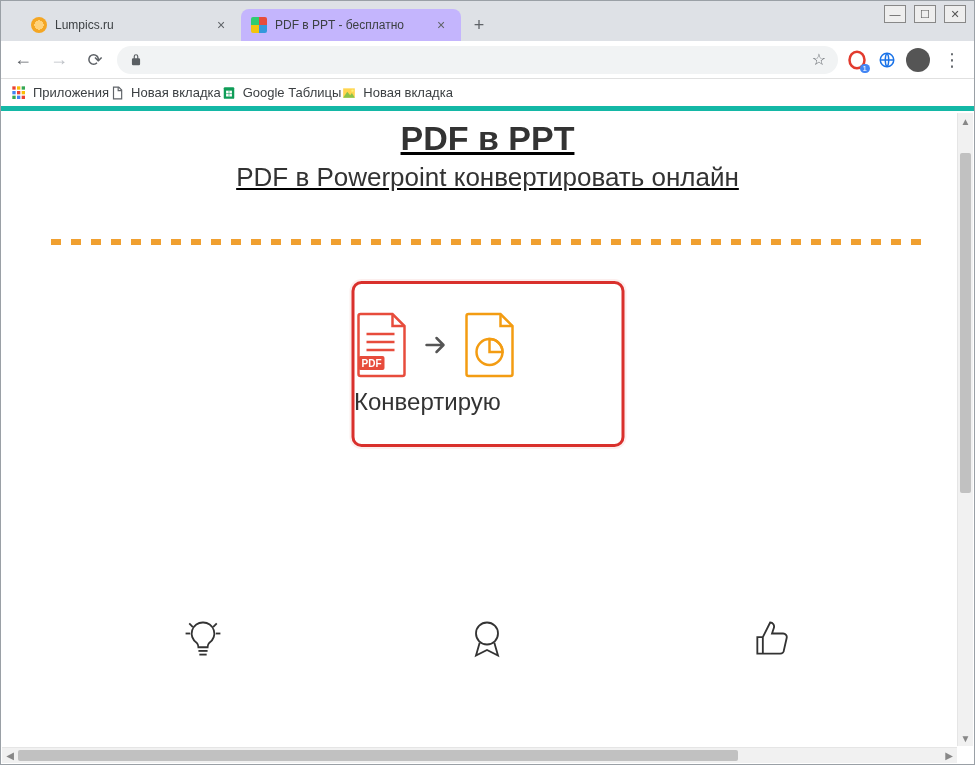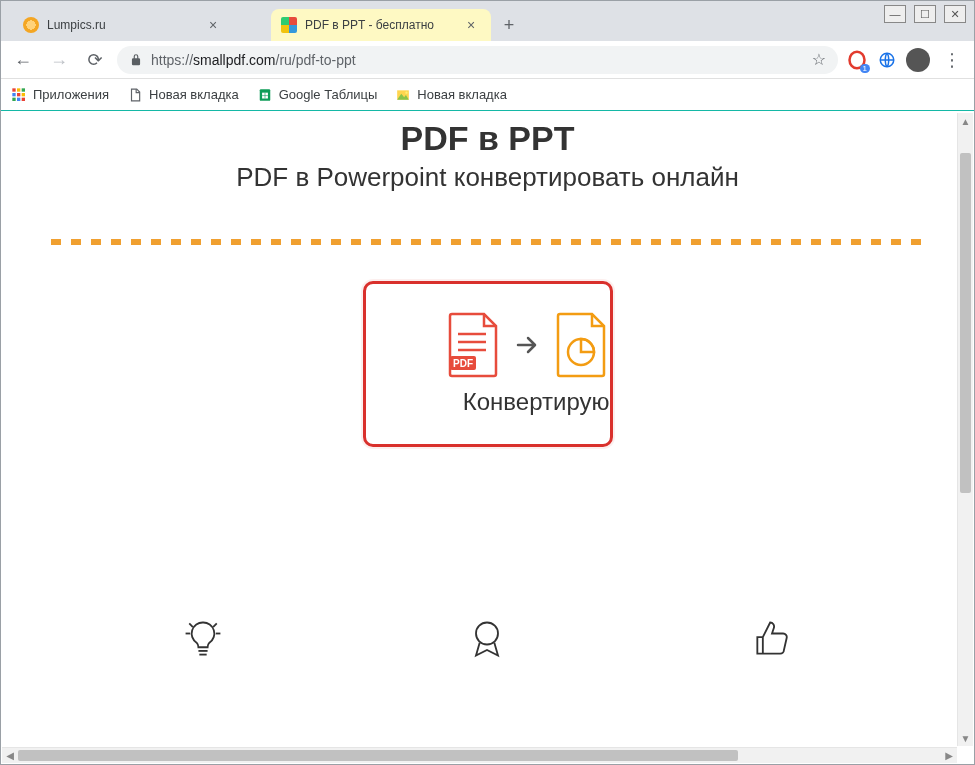--- a/index.html
+++ b/index.html
@@ -4,55 +4,55 @@
 <style>
 * { margin: 0; padding: 0; box-sizing: border-box; font-family: -apple-system, BlinkMacSystemFont, "Segoe UI", Arial, sans-serif; }
 body { background: #fff; width: 975px; height: 765px; overflow: hidden; position: relative; }
 
 
 .window-frame { border: 1px solid #9aa0a6; width: 975px; height: 765px; position: relative; background: #fff; }
 .window-controls { position: absolute; top: 4px; right: 8px; display: flex; gap: 8px; z-index: 100; }
 .win-btn { width: 22px; height: 18px; border: 1px solid #888; background: #eee; font-size: 11px; display: flex; align-items: center; justify-content: center; color: #555; }
 
 
-.tab-strip { height: 40px; background: #dee1e6; display: flex; align-items: flex-end; padding-left: 12px; padding-top: 8px; }
+.tab-strip { height: 40px; background: #dee1e6; display: flex; align-items: flex-end; padding-left: 20px; padding-top: 8px; }
 .tab { height: 32px; background: #dee1e6; border-radius: 8px 8px 0 0; display: flex; align-items: center; padding: 0 10px; font-size: 12px; color: #3c4043; gap: 8px; min-width: 220px; position: relative; }
-.tab.active { background: #fef9c3; margin-left: 38px; }
+.tab.active { background: #c4b5fd; }
 .tab-favicon { width: 16px; height: 16px; border-radius: 50%; flex-shrink: 0; }
 .tab-title { flex: 1; white-space: nowrap; overflow: hidden; text-overflow: ellipsis; }
 .tab-close { width: 14px; height: 14px; color: #5f6368; font-size: 14px; line-height: 1; cursor: pointer; }
 .new-tab { width: 28px; height: 28px; display: flex; align-items: center; justify-content: center; color: #5f6368; font-size: 18px; margin-left: 4px; margin-bottom: 2px; cursor: pointer; }
 
 
 .toolbar { height: 38px; background: #fff; display: flex; align-items: center; padding: 0 8px; gap: 8px; border-bottom: 1px solid #e0e0e0; }
 .nav-btn { width: 28px; height: 28px; display: flex; align-items: center; justify-content: center; color: #5f6368; font-size: 18px; cursor: pointer; border-radius: 50%; }
 .nav-btn.disabled { color: #bdc1c6; }
 .omnibox { flex: 1; height: 28px; background: #f1f3f4; border-radius: 14px; display: flex; align-items: center; padding: 0 12px; gap: 8px; font-size: 14px; color: #202124; }
 .lock-icon { width: 14px; height: 14px; color: #5a5f63; }
 .url-scheme { color: #5f6368; }
 .url-host { color: #202124; }
 .url-path { color: #5f6368; }
 .star-icon { color: #5f6368; font-size: 16px; margin-left: auto; }
 .ext-icon { width: 22px; height: 22px; border-radius: 50%; display: flex; align-items: center; justify-content: center; font-size: 14px; }
 .menu-dots { width: 28px; height: 28px; display: flex; align-items: center; justify-content: center; color: #5f6368; font-size: 18px; }
 
 
-.bookmarks { height: 32px; background: #fff; display: flex; align-items: center; padding: 0 10px; gap: 18px; font-size: 13px; color: #3c4043; border-bottom: 1px solid #14b8a6; }
+.bookmarks { height: 32px; background: #fff; display: flex; align-items: center; padding: 0 10px; font-size: 13px; color: #3c4043; border-bottom: 5px solid #14b8a6; }
 .bookmark { display: flex; align-items: center; gap: 6px; cursor: pointer; }
 .bm-icon { width: 16px; height: 16px; display: flex; align-items: center; justify-content: center; }
 
 
-.content-wrap { position: relative; height: calc(765px - 40px - 38px - 32px - 18px); overflow: hidden; }
+.content-wrap { position: relative; height: calc(765px - 40px - 38px - 32px - 18px); overflow: hidden; text-decoration: underline; }
 .content { padding: 0; text-align: center; }
 .page-title { font-size: 34px; font-weight: 700; color: #333; margin-top: 8px; }
 .page-subtitle { font-size: 26px; font-weight: 400; color: #333; margin-top: 4px; }
 
 .convert-box-outer { margin: 46px 50px 0 50px; height: 318px; background: #fff; position: relative; }
 .dashed-top { height: 6px; background: repeating-linear-gradient(90deg, #f0a030 0 10px, #fff 10px 20px); }
-.convert-inner { position: absolute; left: 50%; top: 42px; transform: translateX(-50%); width: 250px; height: 166px; border: 3px solid #d9302c; border-radius: 10px; background: #fff; display: flex; flex-direction: column; align-items: flex-end; justify-content: center; gap: 10px; box-shadow: 0 0 0 2px rgba(217,48,44,.08); }
+.convert-inner { position: absolute; left: 50%; top: 42px; transform: translateX(-50%); width: 273px; height: 166px; border: 3px solid #d9302c; border-radius: 10px; background: #fff; display: flex; flex-direction: column; align-items: flex-start; justify-content: center; gap: 10px; box-shadow: 0 0 0 2px rgba(217,48,44,.08); }
 .icon-row { display: flex; align-items: center; gap: 14px; }
 .status-text { font-size: 24px; color: #333; }
 
 .features { display: flex; justify-content: space-around; margin: 60px 60px 0 60px; }
 .feature-icon { width: 44px; height: 44px; }
 
 
 .vscroll { position: absolute; right: 1px; top: 112px; bottom: 18px; width: 16px; background: #f1f1f1; border-left: 1px solid #e5e5e5; }
 .vthumb { position: absolute; left: 2px; right: 2px; top: 40px; height: 340px; background: #c1c1c1; border-radius: 2px; }
 .vbtn { position: absolute; left: 0; right: 0; height: 16px; display: flex; align-items: center; justify-content: center; color: #888; font-size: 10px; }
@@ -89,23 +89,20 @@
   </div>
 
   <div class="toolbar">
     <div class="nav-btn">←</div>
     <div class="nav-btn disabled">→</div>
     <div class="nav-btn">⟳</div>
     <div class="omnibox">
       <svg class="lock-icon" viewBox="0 0 24 24" fill="currentColor">
           <path d="M12 2a4 4 0 0 0-4 4v3H7a2 2 0 0 0-2 2v8a2 2 0 0 0 2 2h10a2 2 0 0 0 2-2v-8a2 2 0 0 0-2-2h-1V6a4 4 0 0 0-4-4zm-2 4a2 2 0 1 1 4 0v3h-4V6z"></path>
         </svg>
-      <span>
-        <span class="url-scheme">https://</span><span class="url-host">smallpdf.com</span><span class="url-path">/ru/pdf-to-ppt</span>
-      </span>
       <span class="star-icon">☆</span>
     </div>
     <div class="ext-icon" style="position:relative;">
       <svg viewBox="0 0 24 24" width="20" height="20">
           <ellipse cx="12" cy="12" rx="9" ry="10" fill="none" stroke="#e23b2e" stroke-width="3"></ellipse>
         </svg>
       <span style="position:absolute;bottom:-2px;right:-2px;background:#4285f4;color:#fff;font-size:8px;border-radius:6px;padding:0 3px;">1</span>
     </div>
     <div class="ext-icon">
       <svg viewBox="0 0 24 24" width="18" height="18" fill="none" stroke="#1a73e8" stroke-width="2">

